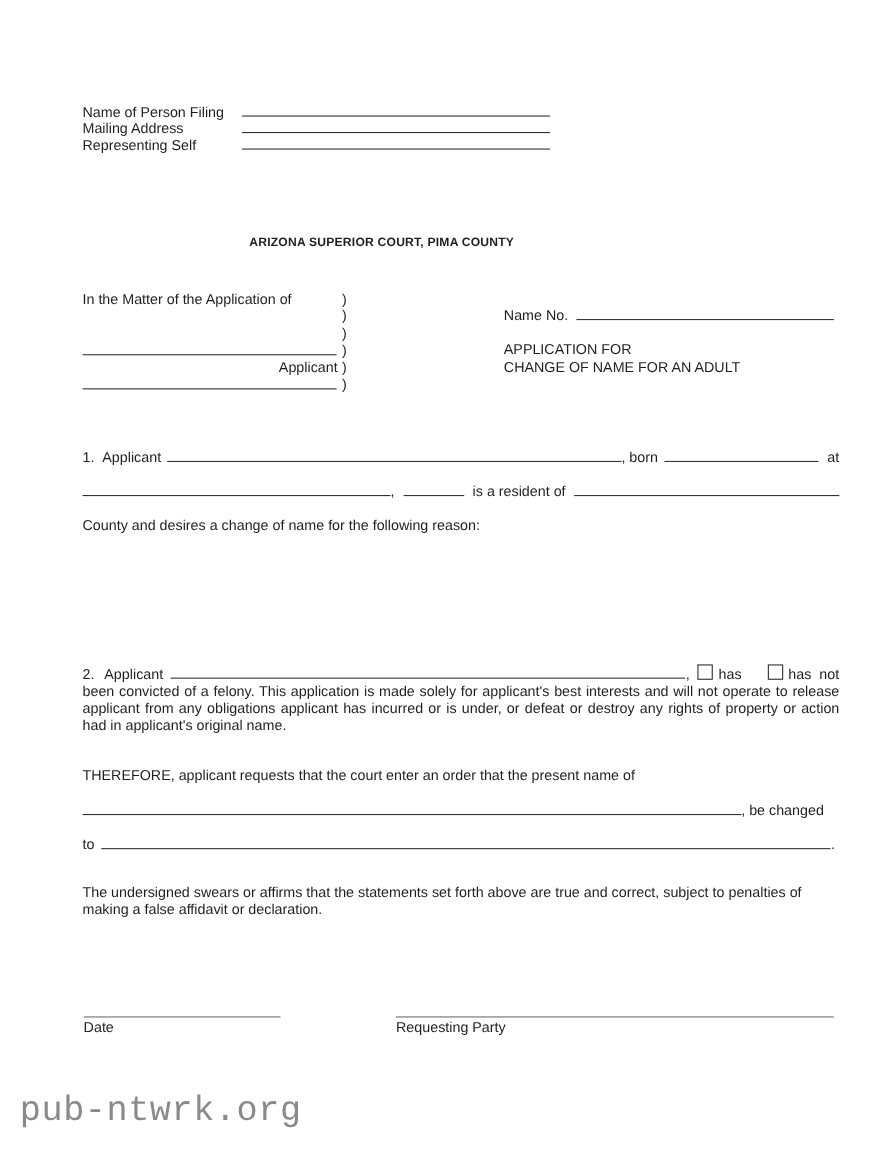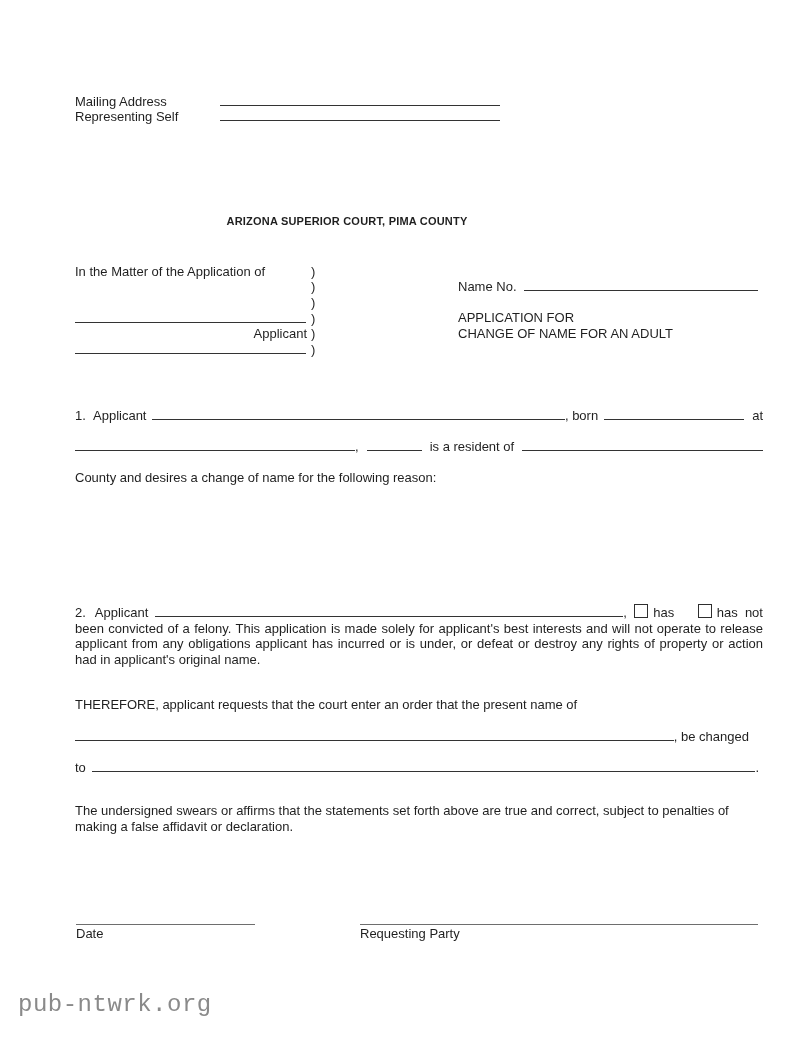--- a/index.html
+++ b/index.html
@@ -59,29 +59,33 @@
 
   
   .sig { position:absolute; }
   .sigline { border-bottom:1.5px solid #6e6e6e; height:12px; }
   .siglabel { line-height:15px; margin-top:1px; }
   .sig-date { left:76px; top:912px; width:179px; }
   .sig-party { left:360px; top:912px; width:398px; }
 
   
   .watermark { position:absolute; left:18px; top:991px;
-               font-family:"Liberation Mono", monospace; font-size:24px;
+               font-family:"Liberation Mono", monospace; font-size:32px;
                color:#8a8a8a; letter-spacing:0.5px; }
 </style>
 </head>
 <body>
 
 <div class="page">
 
   <div class="filer-block">
+    <div class="filer-row">
+      <span class="filer-label">Name of Person Filing</span>
+      <span class="blank flex"></span>
+    </div>
     <div class="filer-row">
       <span class="filer-label">Mailing Address</span>
       <span class="blank flex"></span>
     </div>
     <div class="filer-row">
       <span class="filer-label">Representing Self</span>
       <span class="blank flex"></span>
     </div>
   </div>
 

